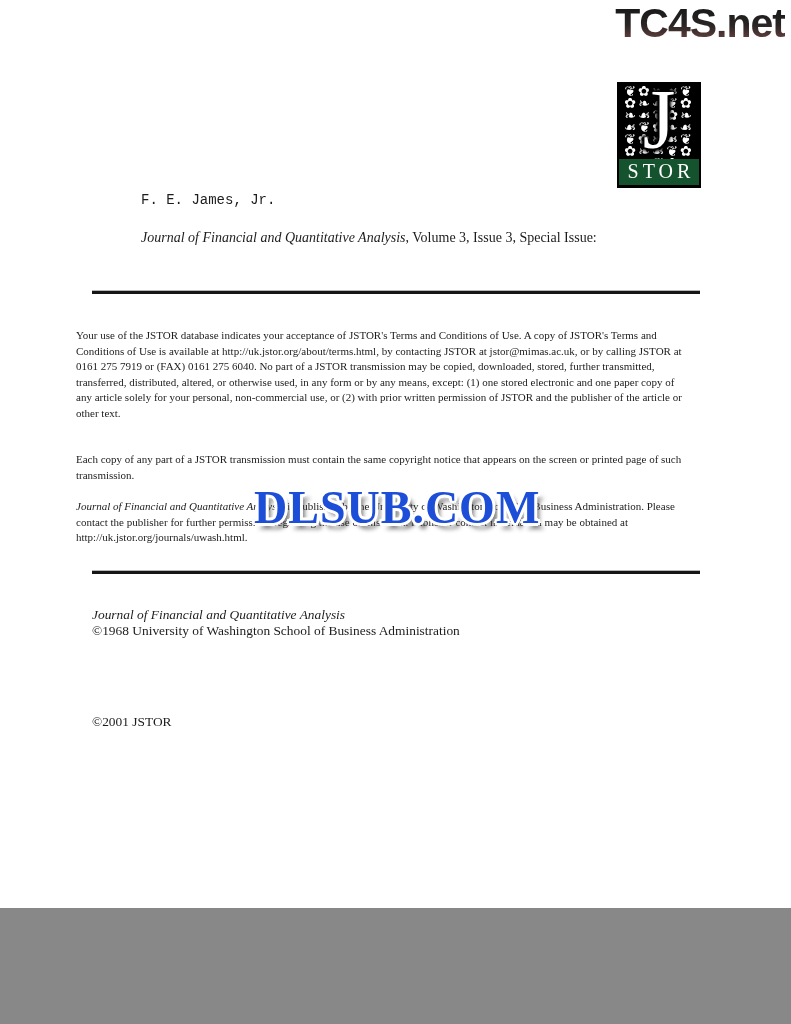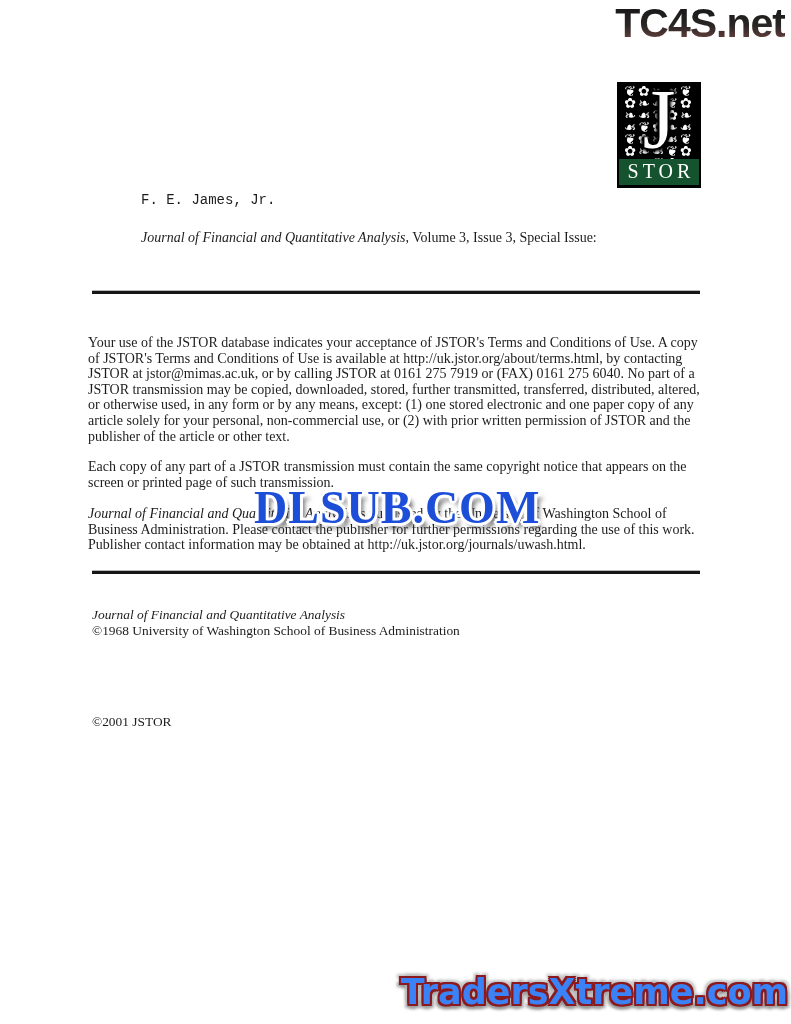--- a/index.html
+++ b/index.html
@@ -1,20 +1,20 @@
 <!DOCTYPE html>
 <html><head>
 <meta charset="utf-8">
 <style>
   * { margin: 0; padding: 0; box-sizing: border-box; }
   html, body { background: #888; }
   .page {
     position: relative;
     width: 791px;
-    height: 1024px;
+    height: 908px;
     margin: 0 auto;
     background: #ffffff;
     overflow: hidden;
     font-family: "Liberation Serif", serif;
     color: #1c1c1c;
   }
 
   
   .wm-tc4s {
     position: absolute;
@@ -114,26 +114,25 @@
     height: 2.5px;
     background: #161616;
     box-shadow: 0 -1px 0 #b7b7b7;
   }
   .rule-top { top: 291px; }
   .rule-bottom { top: 571px; }
 
   
   .para {
     position: absolute;
-    left: 88px;
+    left: 76px;
     width: 614px;
-    font-size: 14px;
+    font-size: 11px;
     line-height: 15.6px;
     text-align: left;
-    margin-top: 7px;
   }
   .p-terms { top: 328px; }
   .p-copy { top: 452px; }
   .p-publisher { top: 499px; }
 
   
   .wm-dlsub {
     position: absolute;
     left: 254px;
     top: 481px;

